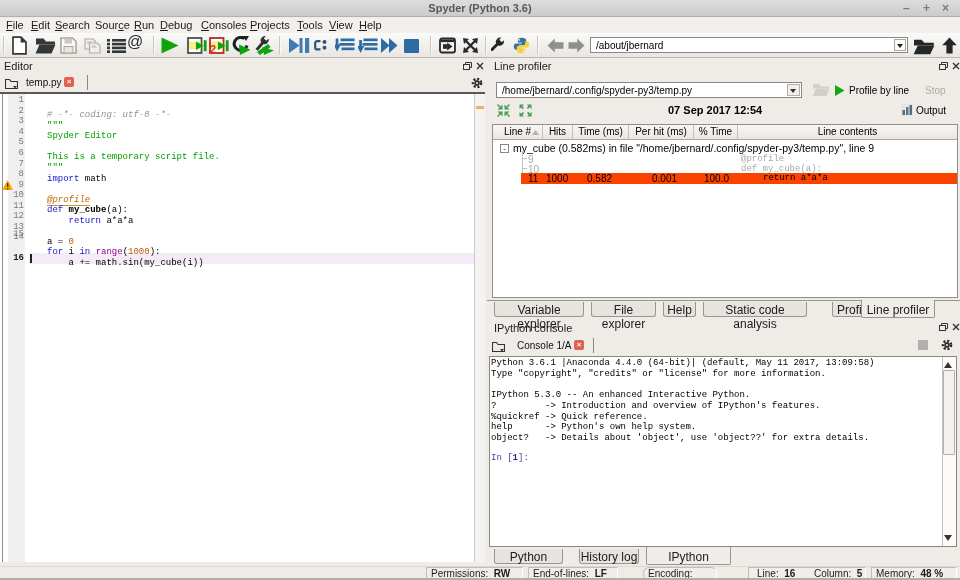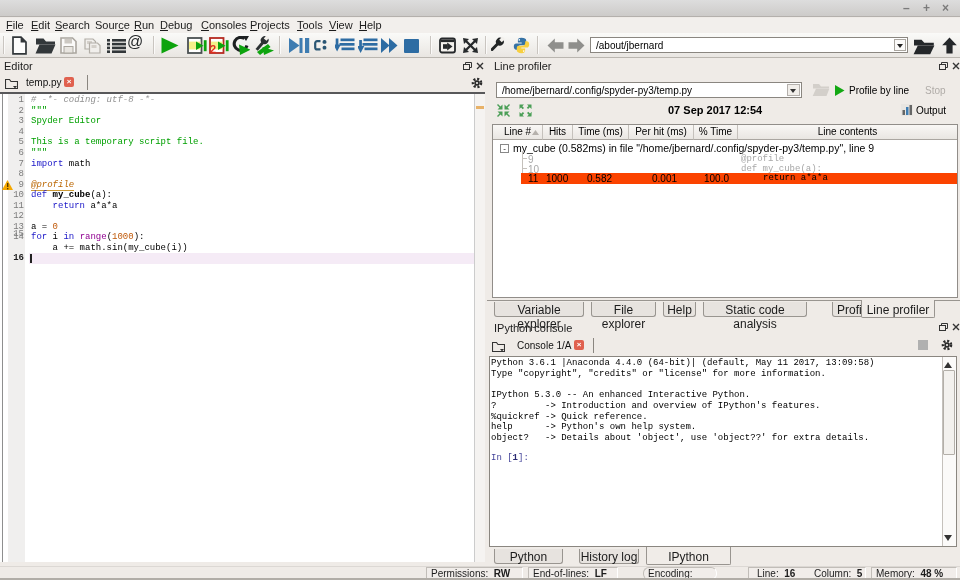--- a/index.html
+++ b/index.html
@@ -28,21 +28,21 @@
 #editor-pane { position:absolute; left:0; top:58px; width:486px; height:508px; }
 #edit-title { position:absolute; left:4px; top:2px; }
 #edit-tabbar { position:absolute; left:0; top:16px; width:486px; height:18px; }
 #code-area { position:absolute; left:0; top:34px; width:485px; height:470px;
   background:#ffffff; border-top:2px solid #58585a;
   font-family:"Liberation Mono", monospace; font-size:9px; }
 #gutter { position:absolute; left:8px; top:0; width:17px; height:468px; background:#f0efee; }
 #lmargin { position:absolute; left:0; top:0; width:8px; height:468px; background:#ffffff; border-left:2.5px solid #fdfdfd; }
 #lmarginline { position:absolute; left:2px; top:0; width:1px; height:468px; background:#8e8e8e; }
 #scrollflag { position:absolute; left:474px; top:0; width:11px; height:468px; background:#f5f3f1; border-left:1px solid #cccccc; }
-.cl { position:absolute; left:31px; width:444px; height:11px; white-space:pre; }
+.cl { position:absolute; left:47px; width:444px; height:11px; white-space:pre;margin-top:15px; }
 .ln { position:absolute; left:0; width:24px; text-align:right; color:#7b7b7b; height:11px; }
 .kw { color:#1a16c8; }
 .st { color:#00a000; }
 .cm { color:#919191; font-style:italic; }
 .nu { color:#c05a0a; }
 .bi { color:#900090; }
 .dec { color:#bb6600; font-style:italic; border-bottom:1px solid #cc9933; }
 #curline { position:absolute; left:29px; width:445px; height:11px; background:#f5ebf6; }
 
 #prof-pane { position:absolute; left:487px; top:58px; width:473px; height:260px; }
@@ -68,20 +68,21 @@
 .sbox { position:absolute; top:0px; height:13px; background:#f1edea;
   border:1px solid #c1bdb8; border-bottom-color:#fff; border-right-color:#fff; padding:0 4px; }
 #bottomedge { position:absolute; left:0; top:578px; width:960px; height:2px; background:#b1ada7; }
 .redx { display:inline-block; width:10px; height:10px; background:#e0614f; border-radius:2px;
   color:#fff; font-size:8px; font-weight:bold; text-align:center; line-height:10px; vertical-align:1px; }
 </style>
 </head>
 <body>
 
 <div id="titlebar">
+  <div id="title">Spyder (Python 3.6)</div>
   <div class="winbtn" style="left:903px;">–</div>
   <div class="winbtn" style="left:923px;">+</div>
   <div class="winbtn" style="left:942px;">×</div>
 </div>
 
 <div id="menubar">
   <span style="left:6px;"><u>F</u>ile</span>
   <span style="left:31px;"><u>E</u>dit</span>
   <span style="left:55px;"><u>S</u>earch</span>
   <span style="left:95px;">Sour<u>c</u>e</span>

